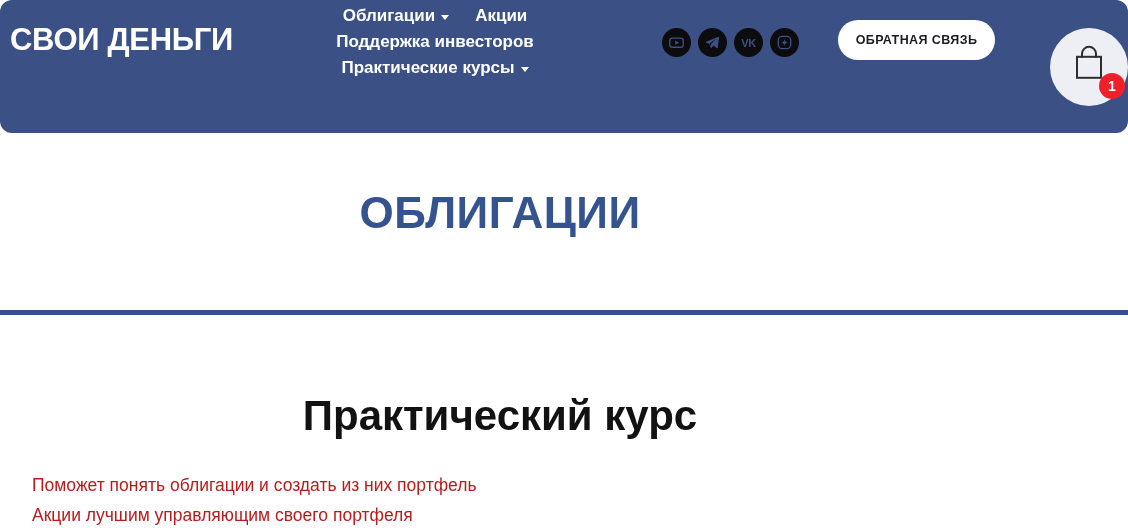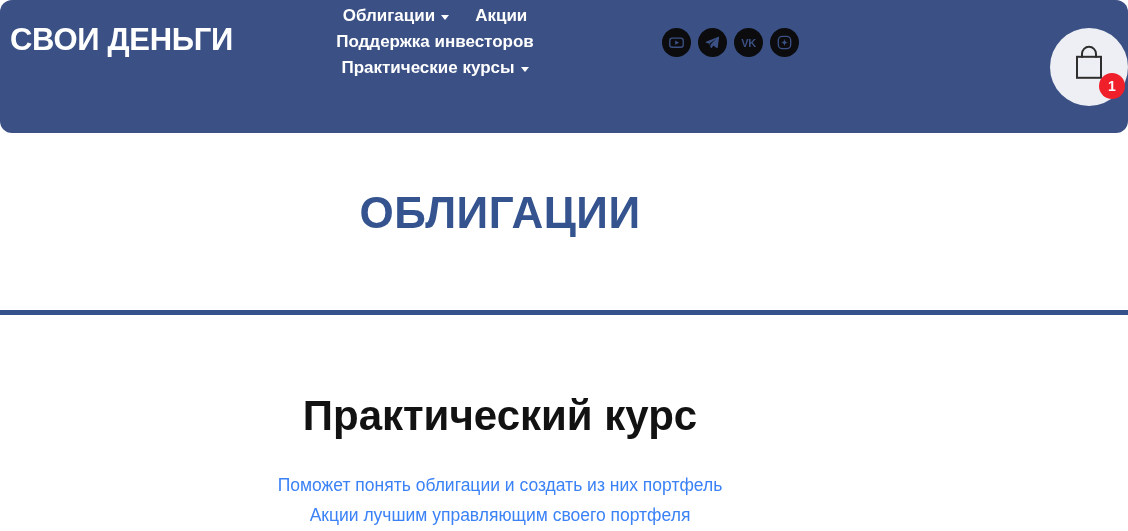--- a/index.html
+++ b/index.html
@@ -54,22 +54,22 @@
     position:absolute;top:186px;left:0;width:1000px;text-align:center;
     color:#35548F;font-size:44px;line-height:54px;font-weight:bold;letter-spacing:0.5px;
   }
   .divider{position:absolute;top:310px;left:0;width:1128px;height:5px;background:#34518B;}
   
   .course-heading{
     position:absolute;top:392px;left:0;width:1000px;text-align:center;
     font-size:42px;font-weight:bold;color:#121212;
   }
   .course-desc{
-    position:absolute;top:470px;left:0;width:1000px;text-align:center;
-    font-size:17.5px;line-height:30px;color:#3b82f6;
+    position:absolute;top:470px;left:0;width:1000px;
+    font-size:17.5px;line-height:30px;color:#b91c1c;padding-left:32px;
   }
 </style>
 </head>
 <body>
 
 <div class="screen">
 
   <header class="topbar">
 
     <div class="logo">СВОИ ДЕНЬГИ</div>
@@ -114,20 +114,21 @@
         <span class="vk-glyph">VK</span>
       </span>
       <span class="soc">
         <svg width="19" height="19" viewBox="0 0 24 24">
           <rect x="4.2" y="4.2" width="15.6" height="15.6" rx="5" fill="none" stroke="#3B5185" stroke-width="1.7"></rect>
           <path d="M12 7.2c.3 3.2 1.6 4.5 4.8 4.8-3.2.3-4.5 1.6-4.8 4.8-.3-3.2-1.6-4.5-4.8-4.8 3.2-.3 4.5-1.6 4.8-4.8z" fill="#3B5185"></path>
         </svg>
       </span>
     </div>
 
+    <button class="feedback-btn">ОБРАТНАЯ СВЯЗЬ</button>
 
     <div class="cart">
       <svg width="38" height="40" viewBox="0 0 38 40">
         <path d="M12 14v-4a7 7 0 0114 0v4" fill="none" stroke="#2e2e2e" stroke-width="2"></path>
         <rect x="7" y="13" width="24" height="21" fill="none" stroke="#2e2e2e" stroke-width="2"></rect>
       </svg>
       <span class="badge">1</span>
     </div>
 
   </header>

